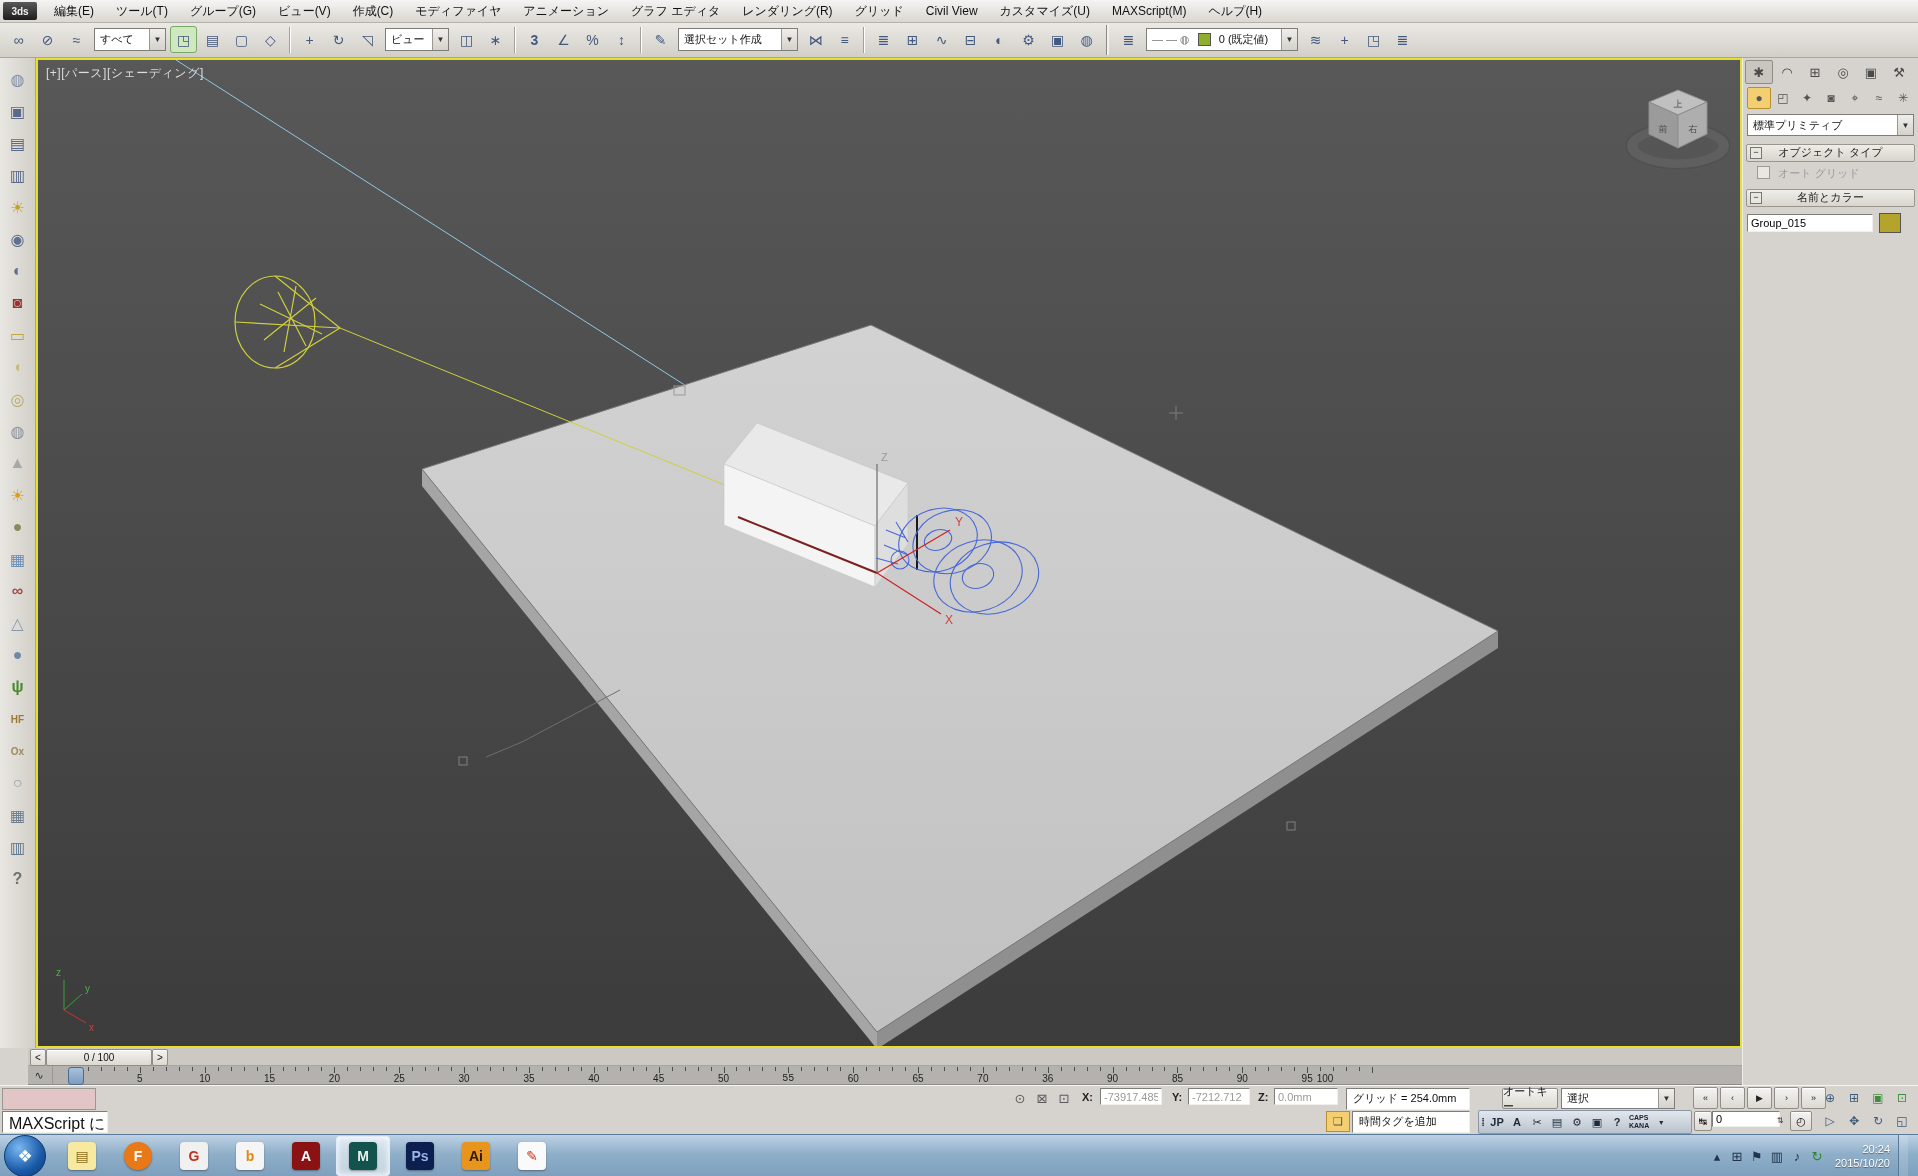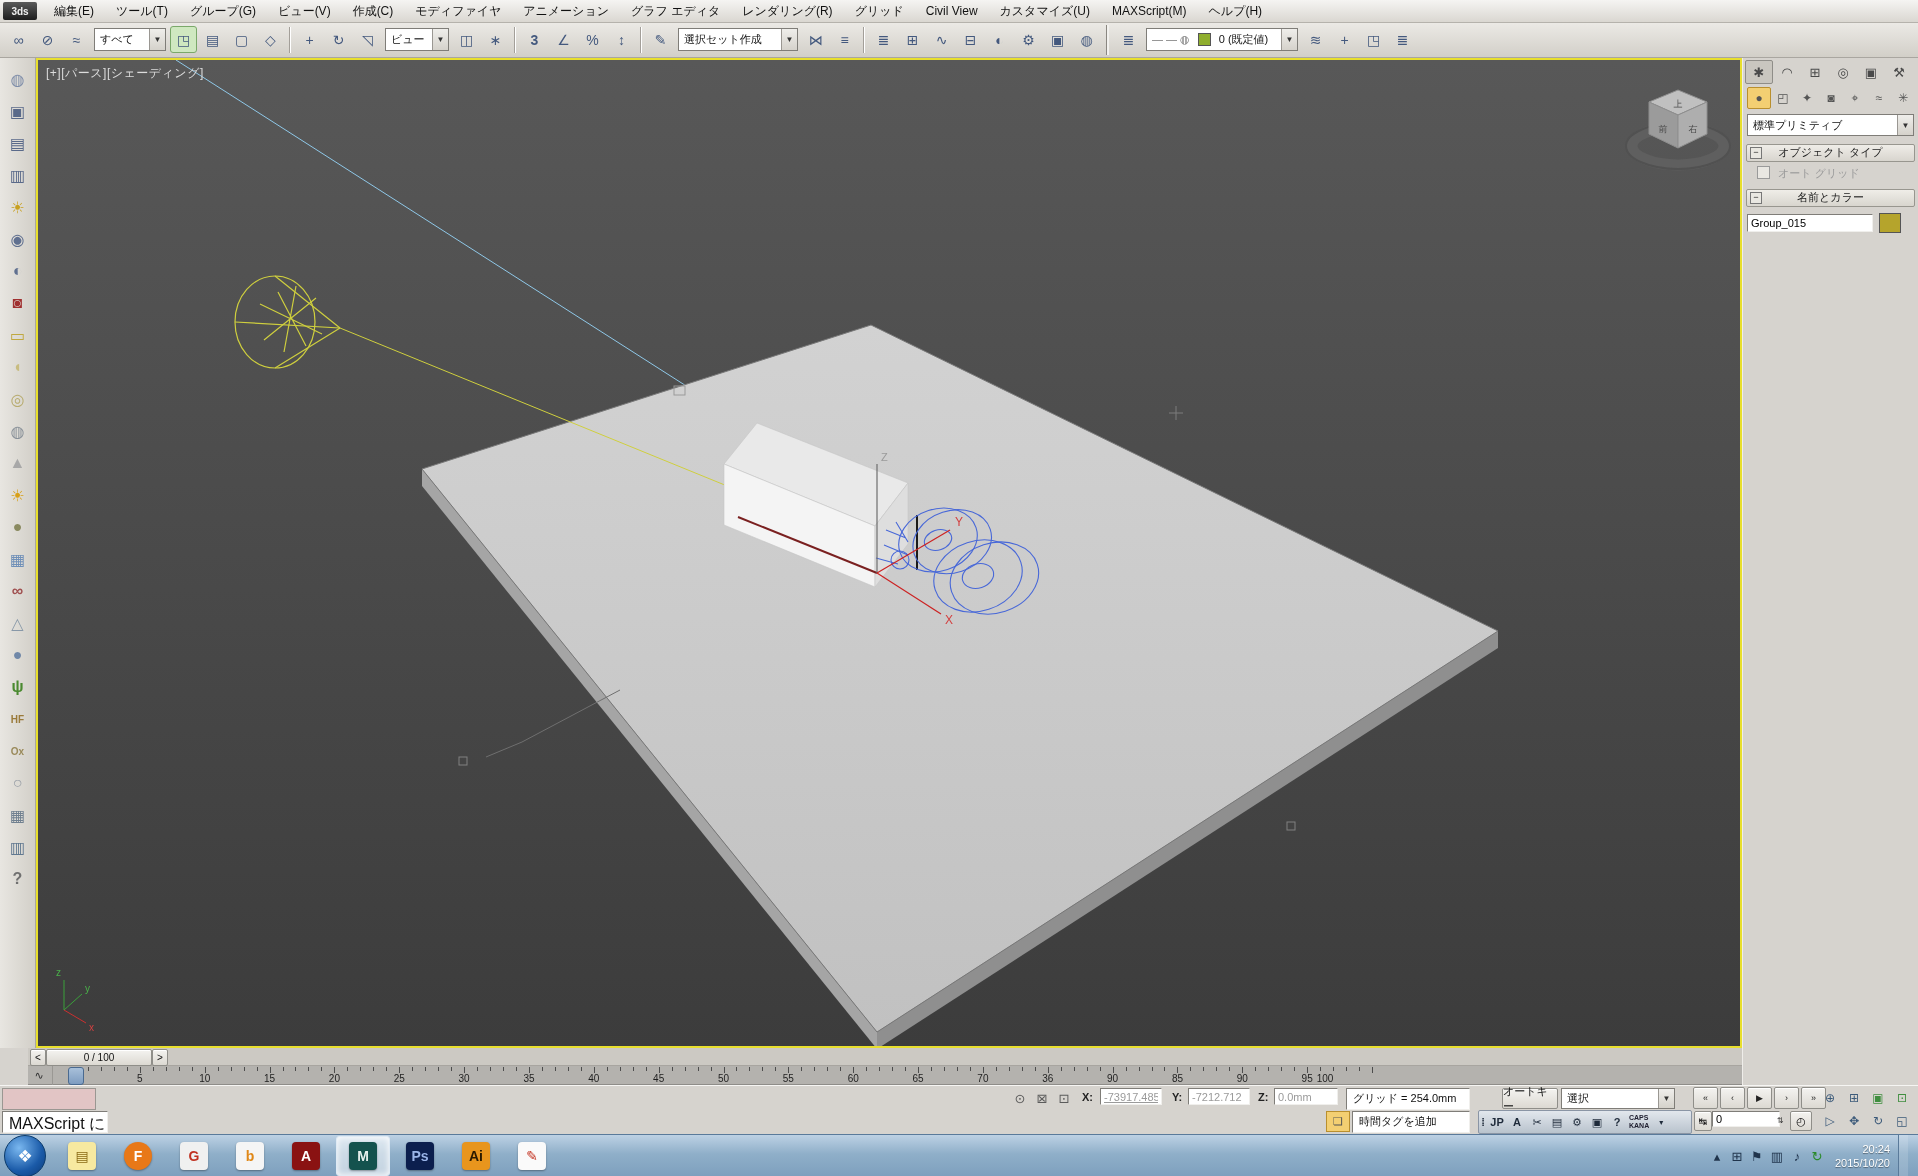--- a/index.html
+++ b/index.html
@@ -408,21 +408,21 @@
       <div class="tick" style="left: 631.59px; height: 4px;"></div>
       <div class="tick" style="left: 644.56px; height: 4px;"></div>
       <div class="tick" style="left: 657.53px; height: 4px;"></div>
       <div class="tick" style="left: 670.5px; height: 6px;"></div>
       <div class="tlab" style="left: 670.5px;">50</div>
       <div class="tick" style="left: 683.47px; height: 4px;"></div>
       <div class="tick" style="left: 696.44px; height: 4px;"></div>
       <div class="tick" style="left: 709.41px; height: 4px;"></div>
       <div class="tick" style="left: 722.38px; height: 4px;"></div>
       <div class="tick" style="left: 735.35px; height: 6px;"></div>
-      <div class="tlab" style="left: 735.35px;">55</div>
+      <div class="tlab" style="left: 735.35px; font-family: Liberation Mono, monospace;">55</div>
       <div class="tick" style="left: 748.32px; height: 4px;"></div>
       <div class="tick" style="left: 761.29px; height: 4px;"></div>
       <div class="tick" style="left: 774.26px; height: 4px;"></div>
       <div class="tick" style="left: 787.23px; height: 4px;"></div>
       <div class="tick" style="left: 800.2px; height: 6px;"></div>
       <div class="tlab" style="left: 800.2px;">60</div>
       <div class="tick" style="left: 813.17px; height: 4px;"></div>
       <div class="tick" style="left: 826.14px; height: 4px;"></div>
       <div class="tick" style="left: 839.11px; height: 4px;"></div>
       <div class="tick" style="left: 852.08px; height: 4px;"></div>
@@ -476,21 +476,21 @@
 
 <div id="statusbar" class="abs">
   <div class="srow" style="left:2px;top:2px;width:92px;height:20px;background:#e2c5c5;border:1px solid #9a9792"></div>
   <div class="srow sunk msg" style="left:2px;top:25px;width:92px;height:16px;font-size:16px">MAXScript によう</div>
   <div id="selicons">
       <div class="sic" style="left: 1010px; top: 2px;">⊙</div>
       <div class="sic" style="left: 1032px; top: 2px;">⊠</div>
       <div class="sic" style="left: 1054px; top: 2px;">⊡</div>
     </div>
   <span class="clab" style="left:1082px">X:</span>
-  <input class="cfield sunk" style="left: 1100px; text-decoration: underline;" value="-73917.485">
+  <input class="cfield sunk" style="left: 1100px;" value="-73917.485">
   <span class="clab" style="left:1172px">Y:</span>
   <input class="cfield sunk" style="left: 1188px;" value="-7212.712">
   <span class="clab" style="left:1258px">Z:</span>
   <input class="cfield sunk" style="left: 1274px; width: 64px;" value="0.0mm">
   <div class="srow sunk msg" style="left:1346px;top:2px;width:110px;height:16px;color:#111">グリッド = 254.0mm</div>
   <div class="srow ctr" style="left:1326px;top:25px;width:22px;height:19px;background:#f3cf72;border:1px solid #b98f2e;font-size:11px;color:#555">❏</div>
   <div class="srow sunk msg" style="left:1352px;top:25px;width:104px;height:16px">時間タグを追加</div>
   <div class="srow btn3d ctr" style="left:1502px;top:2px;width:54px;height:19px;font-size:11px">オートキー</div>
   <div class="drop srow" style="left:1558px;top:2px;width:112px;height:19px">
     <span class="dval" style="flex:1">選択</span>

